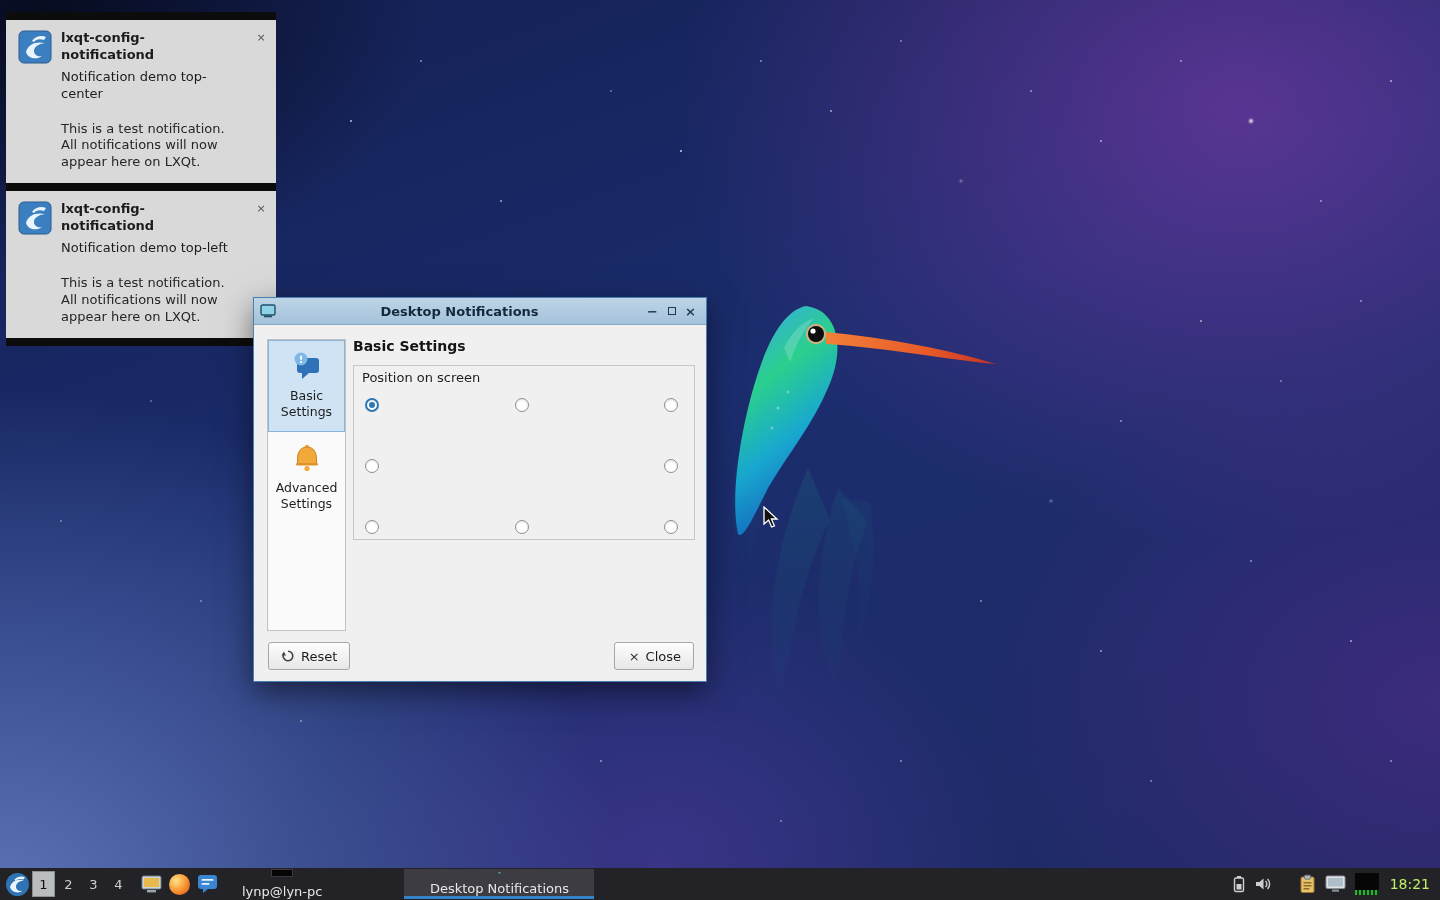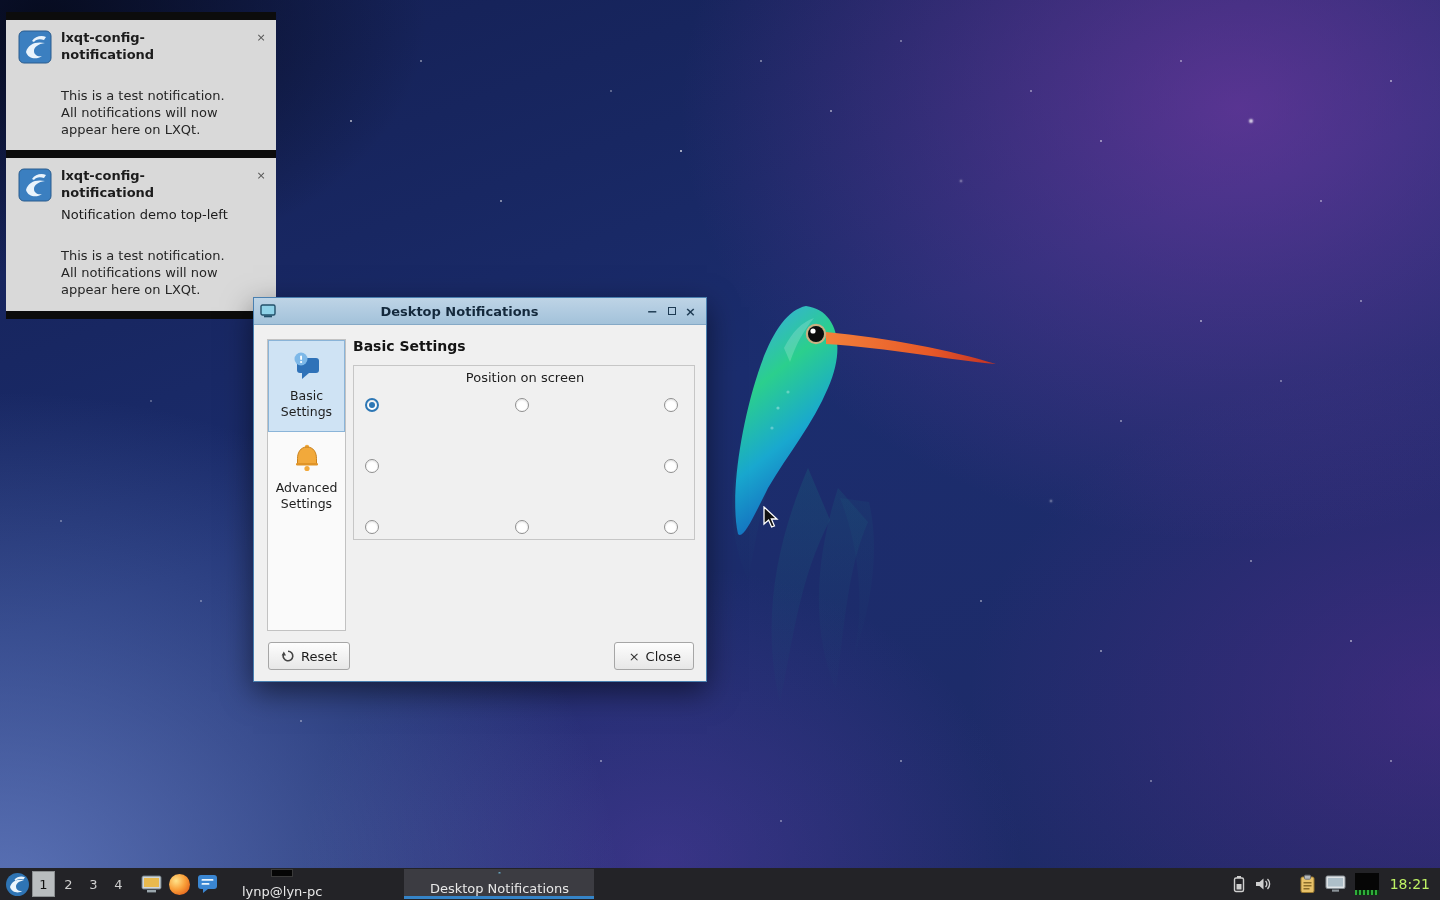--- a/index.html
+++ b/index.html
@@ -41,21 +41,21 @@
   .hummingbird { position:absolute; left:688px; top:288px; }
 
   
   .notif-stack { position:absolute; left:6px; top:12px; width:270px; }
   .notification { background:#d9d9d9; border-top:8px solid #0c0c0c; padding:10px 10px 12px 12px; position:relative; display:flex; gap:9px; }
   .notification.last { border-bottom:8px solid #0c0c0c; }
   .notif-icon { width:34px; height:34px; flex:0 0 34px; }
   .notif-text { width:176px; color:#1c1c1c; }
   .notif-title { font-size:13px; font-weight:bold; line-height:1.3; }
   .notif-summary { font-size:13px; line-height:1.3; margin-top:5px; }
-  .notif-body { font-size:13px; line-height:1.3; margin-top:24px; color:#262626; }
+  .notif-body { font-size:13px; line-height:1.3; margin-top:18px; color:#262626; }
   .notif-close { position:absolute; right:8px; top:10px; width:14px; height:14px; font-size:11px;
     color:#555; display:flex; align-items:center; justify-content:center; cursor:default; }
 
   
   .window { position:absolute; left:253px; top:297px; width:454px; height:385px;
     border:1px solid #4a80b0; background:#f0f0f0; box-shadow:0 10px 28px rgba(0,0,0,.5); }
   .titlebar { height:27px; background:linear-gradient(#bed4e6,#a3c2da); border-bottom:1px solid #85a9c6;
     display:flex; align-items:center; padding:0 6px; }
   .titlebar-title { flex:1; text-align:center; font-size:13px; font-weight:bold; color:#14293c; }
   .win-btn { width:19px; height:19px; display:flex; align-items:center; justify-content:center;
@@ -64,21 +64,21 @@
   .win-body { position:absolute; left:0; right:0; top:27px; bottom:0; background:#f0f0f0; }
 
   .sidebar { position:absolute; left:13px; top:14px; width:79px; height:292px;
     background:#fafafa; border:1px solid #c2c2c2; }
   .side-item { text-align:center; padding:9px 3px 11px; font-size:12.5px; line-height:1.3; color:#1e1e1e; }
   .side-item.selected { background:#cfe3f4; outline:1px solid #8ab4d8; outline-offset:-1px; }
   .side-item .icon-wrap { display:flex; justify-content:center; margin-bottom:5px; }
 
   .content-heading { position:absolute; left:99px; top:13px; font-size:14px; font-weight:bold; color:#141414; }
   .groupbox { position:absolute; left:99px; top:40px; width:342px; height:175px; border:1px solid #c6c6c6; }
-  .group-title { position:absolute; left:2px; right:0; top:4px; text-align:center; font-size:13px; color:#1e1e1e; }
+  .group-title { position:absolute; left:8px; right:0; top:4px; text-align:left; font-size:13px; color:#1e1e1e; }
   .radio { position:absolute; width:14px; height:14px; border-radius:50%;
     background:#fff; border:1px solid #8f8f8f; box-shadow:inset 0 1px 2px rgba(0,0,0,.12); cursor:default; }
   .radio.checked { border:2px solid #2d77b5; }
   .radio.checked::after { content:""; position:absolute; left:2px; top:2px; width:6px; height:6px;
     border-radius:50%; background:#2d77b5; }
 
   .dlg-btn { position:absolute; top:317px; height:28px; min-width:80px;
     display:flex; align-items:center; justify-content:flex-end; gap:6px; padding:0 12px;
     border:1px solid #a6a6a6; border-radius:3px; background:linear-gradient(#fdfdfd,#e7e7e7);
     font-size:13px; color:#1c1c1c; cursor:default; }
@@ -149,20 +149,21 @@
 <div class="notif-stack">
   <div class="notification">
     <svg class="notif-icon" viewBox="0 0 34 34">
       <rect x="1" y="1" width="32" height="32" rx="5" fill="#3b7fc0"></rect>
       <rect x="1" y="1" width="32" height="32" rx="5" fill="none" stroke="#2a5c8e"></rect>
       <path d="M8,22 C10,14 18,11 27,13 C20,14 16,17 16,21 C16,25 20,27 24,26 C19,30 10,29 8,22 Z" fill="#eaf4fc"></path>
       <path d="M14,11 C17,6 24,5 28,7 L26,10 C22,8.5 18,9 16,12 Z" fill="#eaf4fc"></path>
     </svg>
     <div class="notif-text">
       <div class="notif-title">lxqt-config-notificationd</div>
+      <div class="notif-summary">Notification demo top-center</div>
       <div class="notif-body">This is a test notification. All notifications will now appear here on LXQt.</div>
     </div>
     <div class="notif-close">×</div>
   </div>
   <div class="notification last">
     <svg class="notif-icon" viewBox="0 0 34 34">
       <rect x="1" y="1" width="32" height="32" rx="5" fill="#3b7fc0"></rect>
       <rect x="1" y="1" width="32" height="32" rx="5" fill="none" stroke="#2a5c8e"></rect>
       <path d="M8,22 C10,14 18,11 27,13 C20,14 16,17 16,21 C16,25 20,27 24,26 C19,30 10,29 8,22 Z" fill="#eaf4fc"></path>
       <path d="M14,11 C17,6 24,5 28,7 L26,10 C22,8.5 18,9 16,12 Z" fill="#eaf4fc"></path>

